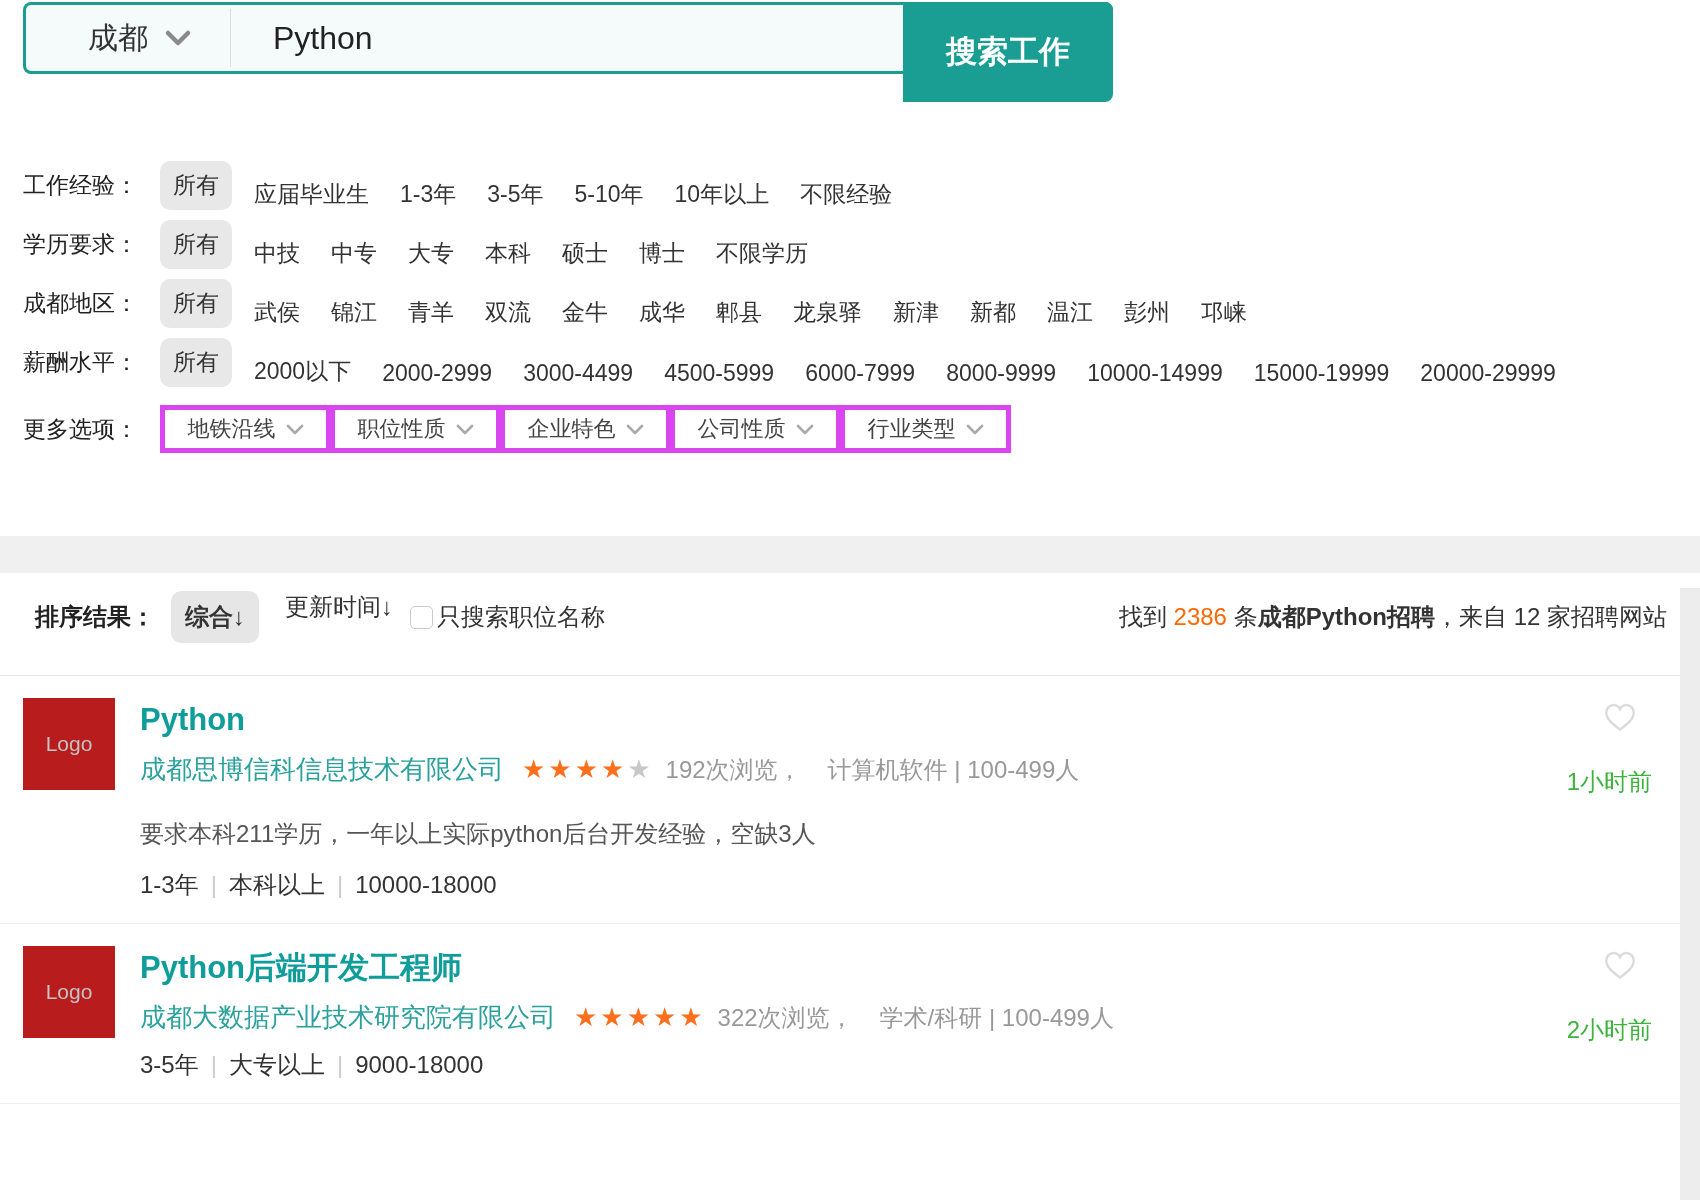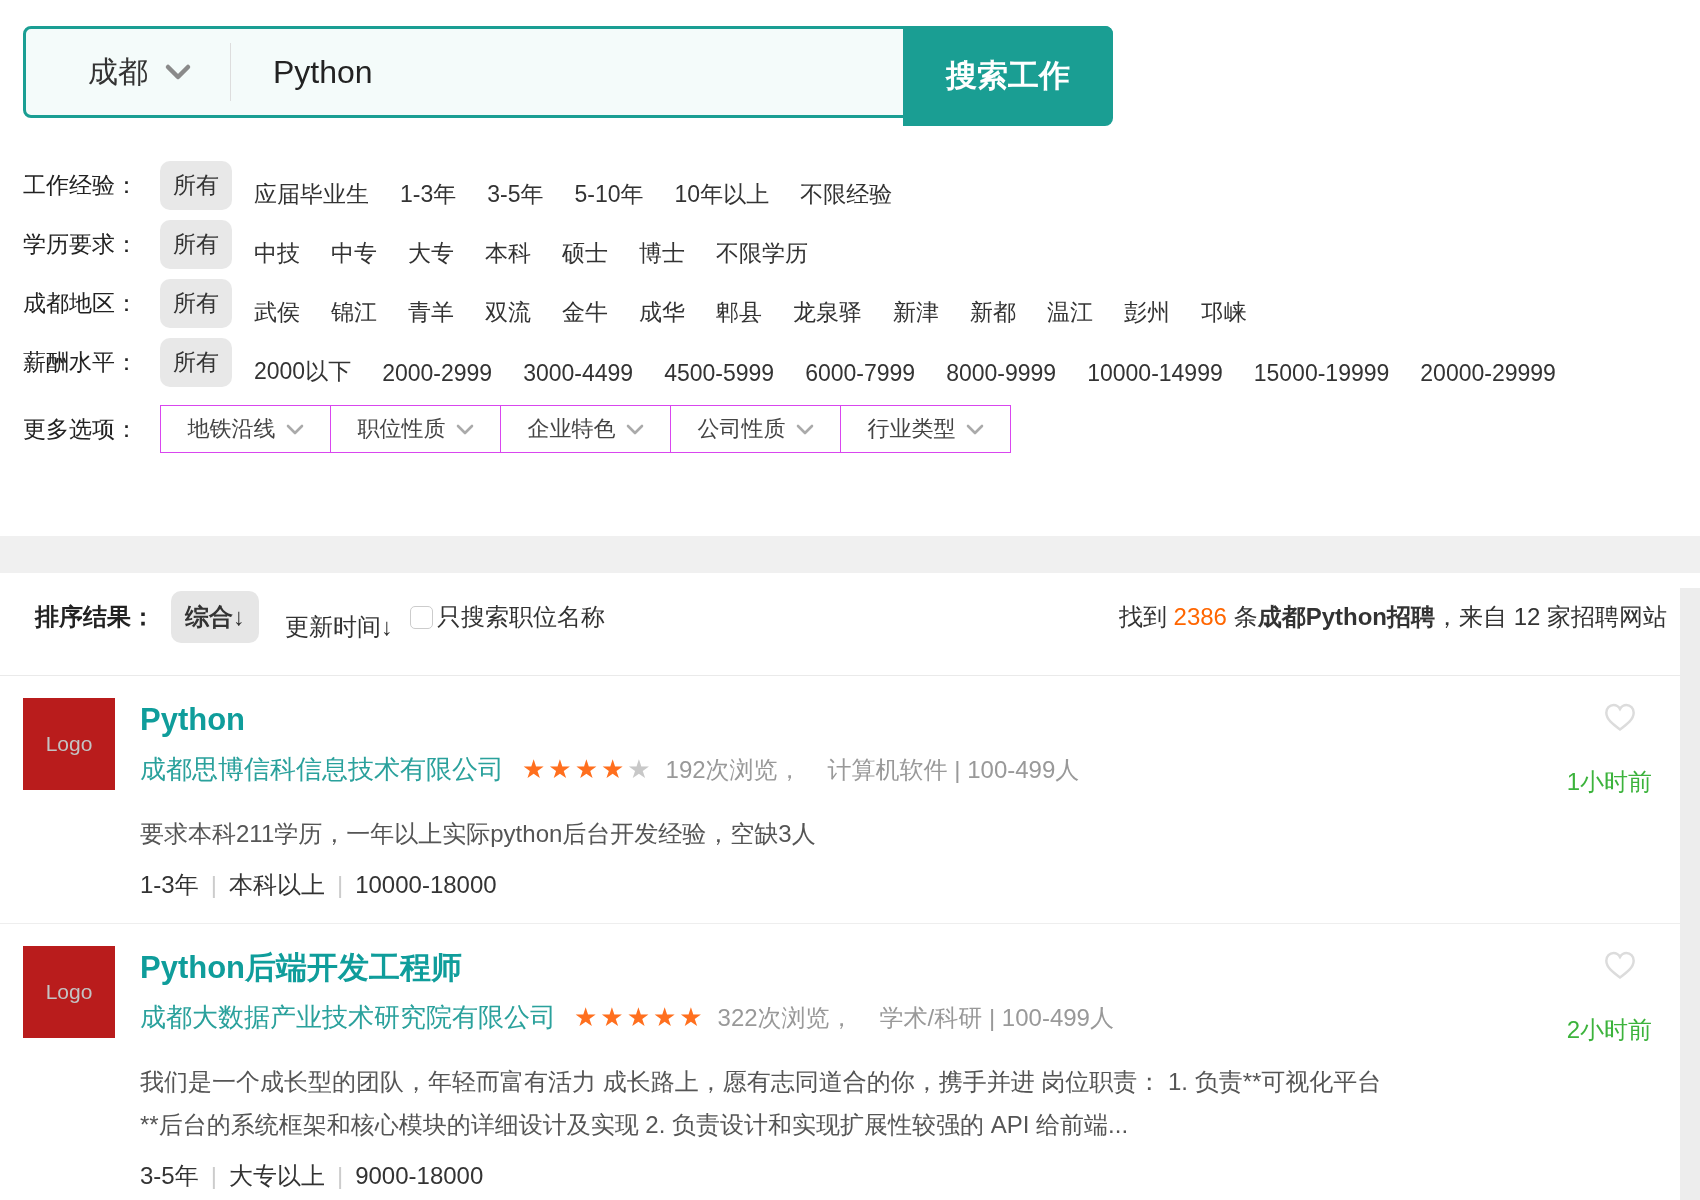--- a/index.html
+++ b/index.html
@@ -1,39 +1,39 @@
 <!DOCTYPE html>
 <html><head>
 <meta charset="utf-8">
 <style>
   html,body{margin:0;padding:0;}
   .page{position:relative;width:1700px;height:1200px;background:#fff;overflow:hidden;
         font-family:"Liberation Sans","DejaVu Sans",sans-serif;color:#333;}
 
   
-  .search-wrap{position:absolute;left:23px;top:26px;width:1090px;height:92px;display:flex;
+  .search-wrap{position:absolute;left:23px;top:2px;width:1090px;height:72px;display:flex;
                border:3px solid #1a9e93;border-radius:8px;background:#f4fbfa;box-sizing:border-box;}
   .city-select{display:flex;align-items:center;gap:16px;padding:0 38px 0 62px;cursor:pointer;}
   .city-label{font-size:30px;color:#333;}
   .v-divider{width:1px;height:58px;background:#ddd;align-self:center;}
   .keyword-input{flex:1;border:none;background:transparent;outline:none;
                  font-size:32px;color:#222;padding-left:42px;font-family:inherit;}
   .search-btn{width:210px;height:100px;margin:-3px -3px -3px 0;border:none;cursor:pointer;
               background:#1a9e93;color:#fff;font-size:31px;font-weight:bold;
               border-radius:0 8px 8px 0;font-family:inherit;}
 
   
   .filters{position:absolute;left:23px;top:156px;width:1677px;}
   .filter-row{display:flex;align-items:center;height:59px;white-space:nowrap;overflow:hidden;}
   .filter-label{font-size:23px;font-weight:normal;color:#222;width:137px;flex:none;}
   .filter-items{display:flex;align-items:flex-end;}
   .filter-item{font-size:23px;color:#333;cursor:pointer;margin-right:31px;}
   .filter-item.selected{background:#e8e8e8;border-radius:10px;padding:9px 13px;margin-right:22px;}
   .more-row{height:66px;margin-top:4px;}
-  .dd-box{width:171px;height:48px;box-sizing:border-box;border:1px solid #d946ef;margin-left:-1px;
+  .dd-box{width:171px;height:48px;box-sizing:border-box;border:5px solid #d946ef;margin-left:-1px;
           display:flex;align-items:center;justify-content:center;gap:10px;
           font-size:22px;color:#444;cursor:pointer;background:#fff;}
   .dd-box:first-child{margin-left:0;}
 
   
   .band{position:absolute;left:0;top:536px;width:1700px;height:37px;background:#f0f0f0;}
 
   
   .sortbar{position:absolute;left:35px;top:588px;width:1632px;height:58px;display:flex;align-items:center;}
   .sort-label{font-size:24px;font-weight:bold;color:#222;}
@@ -181,21 +181,21 @@
             </svg>
           </span>
         </span>
       </div>
     </div>
 
   <div class="band"></div>
 
   <div class="sortbar">
     <span class="sort-label">排序结果：</span>
-    <span id="sort-options" style="display:flex;align-items:flex-end;">
+    <span id="sort-options" style="display:flex;align-items:flex-start;">
         <span class="sort-opt selected">综合↓</span>
         <span class="sort-opt">更新时间↓</span>
       </span>
     <span class="cb-group">
       <span class="checkbox"></span>
       <span class="cb-label">只搜索职位名称</span>
     </span>
     <span class="result-line">
       <span>找到 </span><span class="result-count">2386</span><span> 条</span><span class="result-bold">成都Python招聘</span><span>，来自 12 家招聘网站</span>
     </span>
@@ -215,21 +215,21 @@
           </svg></button>
         <span class="job-time">1小时前</span>
       </div>
       <div class="job-card">
         <div class="job-logo">Logo</div>
         <div class="job-main"><a class="job-title">Python后端开发工程师</a><div class="co-line">
             <a class="co-name">成都大数据产业技术研究院有限公司</a>
             <span class="stars"><span class="star-on">★</span><span class="star-on">★</span><span class="star-on">★</span><span class="star-on">★</span><span class="star-on">★</span></span>
             <span class="views">322次浏览，</span>
             <span class="industry">学术/科研 | 100-499人</span>
-          </div><div class="job-desc">我们是一个成长型的团队，年轻而富有活力 成长路上，愿有志同道合的你，携手并进 岗位职责： 1. 负责**可视化平台**后台的系统框架和核心模块的详细设计及实现 2. 负责设计和实现扩展性较强的 API 给前端...</div><div class="job-meta"><span>3-5年</span><span class="meta-sep">|</span><span>大专以上</span><span class="meta-sep">|</span><span>9000-18000</span></div></div>
+          </div><div class="job-meta"><span>3-5年</span><span class="meta-sep">|</span><span>大专以上</span><span class="meta-sep">|</span><span>9000-18000</span></div></div>
         <button class="heart-btn"><svg width="36" height="32" viewBox="0 0 24 22">
             <path d="M12 20.2C7.2 16.7 2.6 13.2 2.6 8.7c0-3 2.3-5.2 5-5.2 1.8 0 3.4 1 4.4 2.7 1-1.7 2.6-2.7 4.4-2.7 2.7 0 5 2.2 5 5.2 0 4.5-4.6 8-9.4 11.5z" fill="none" stroke="#dcdcdc" stroke-width="1.7"></path>
           </svg></button>
         <span class="job-time">2小时前</span>
       </div>
     </div>
 
   <div class="scroll-track"></div>
 </div>
 

